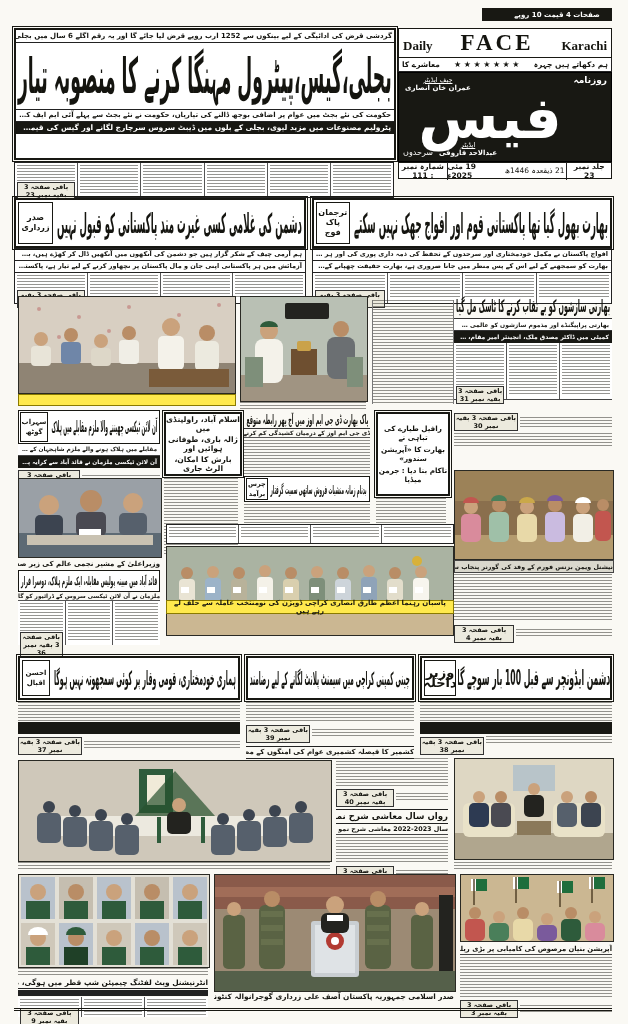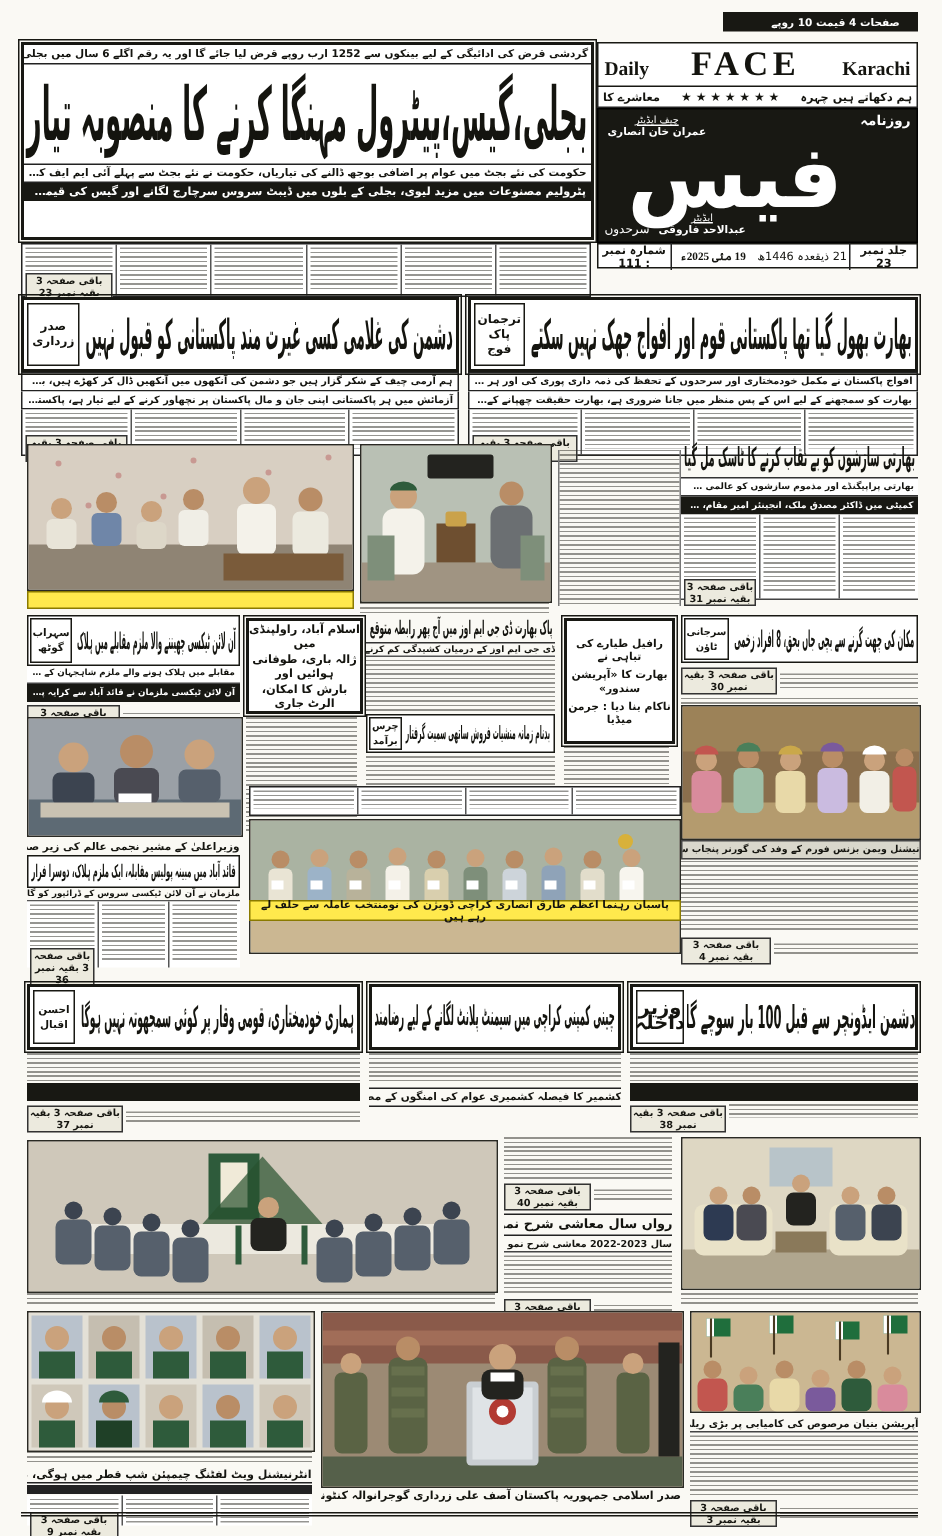--- a/index.html
+++ b/index.html
@@ -69,21 +69,21 @@
       <div class="abs rtl" style="top:6px;left:0;right:30px;text-align:center;font-size:58px;font-weight:bold;line-height:78px;">فیس</div>
       <div class="abs rtl" style="bottom:4px;left:40px;text-align:center;">
         <div style="font-size:6.5px;text-decoration:underline;">ایڈیٹر</div>
         <div style="font-size:7px;font-weight:bold;">عبدالاحد فاروقی</div>
       </div>
       <div class="abs rtl" style="bottom:4px;left:4px;font-size:8px;">سرحدوں</div>
     </div>
     <div class="rtl bdr" style="display:flex;background:#fff;height:15px;align-items:center;">
       <span style="flex:1.1;font-size:7.5px;font-weight:bold;text-align:center;border-left:1px solid #222;">جلد نمبر 23</span>
       <span style="flex:1.6;font-size:7.5px;font-weight:normal;text-align:center;">21 ذیقعدہ 1446ھ</span>
-      <span style="flex:1.4;font-size:7.5px;font-weight:bold;text-align:center;font-family:Liberation Serif, serif;">19 مئی 2025ء</span>
+      <span style="flex:1.4;font-size:7.5px;font-weight:bold;text-align:left;">19 مئی 2025ء</span>
       <span style="flex:1.2;font-size:7.5px;font-weight:bold;text-align:center;border-right:1px solid #222;">شمارہ نمبر : 111</span>
     </div>
   </div>
 
   <div class="abs strip" style="left:14px;top:162px;width:378px;height:34px;">
     <div class="cell">
         <div class="tl" style="height:16px;"></div>
       <div class="tag">باقی صفحہ 3 بقیہ نمبر 23</div>
       </div>
     <div class="cell">
@@ -280,26 +280,20 @@
       <div class="kick" style="width:22px;margin:1px;font-size:6.5px;">چرس برآمد</div>
       <div class="fitwrap">
           <span class="fit rtl" style="font-size: 9.5px; transform: scale(0.422907, 1.3); transform-origin: center center;">بدنام زمانہ منشیات فروش ساتھی سمیت گرفتار</span>
         </div>
     </div>
     <div class="tl" style="height:42px;margin-top:2px;"></div>
   </div>
   <div class="abs tl" style="left:376px;top:498px;width:70px;height:58px;"></div>
 
   <div class="abs" style="left:454px;top:410px;width:158px;">
-    <div class="bdr" style="display:flex;height:30px;background:#fff;">
-      <div class="kick" style="width:26px;margin:1px;font-size:6.5px;">سرجانی ٹاؤن</div>
-      <div class="fitwrap">
-          <span class="fit rtl" style="font-size: 11px; transform: scale(0.415225, 1.4); transform-origin: center center;">مکان کی چھت گرنے سے بچی جاں بحق، 8 افراد زخمی</span>
-        </div>
-    </div>
     <div style="display:flex;gap:2px;align-items:center;margin-top:2px;">
       <div class="tag" style="flex:0 0 62px;">باقی صفحہ 3 بقیہ نمبر 30</div>
       <div class="tl" style="flex:1;height:10px;"></div>
     </div>
     <div class="tl" style="height:14px;margin-top:2px;"></div>
   </div>
   <div class="abs photo" style="left:454px;top:470px;width:158px;height:88px;">
     <svg viewBox="0 0 158 88" preserveAspectRatio="none">
       <rect width="158" height="88" fill="#8a6f4d"></rect>
         <rect y="0" width="158" height="30" fill="#9c8258"></rect>
@@ -447,20 +441,24 @@
     </div>
   </div>
 
   <div class="abs" style="left:246px;top:656px;width:168px;">
     <div class="bdr2" style="height:40px;">
       <div class="fitwrap">
           <span class="fit rtl" style="font-size: 13px; transform: scale(0.433604, 1.4); transform-origin: center center;">چینی کمپنی کراچی میں سیمنٹ پلانٹ لگانے کے لیے رضامند</span>
         </div>
     </div>
     <div class="tl" style="height:20px;margin-top:2px;"></div>
+    <div style="display:flex;gap:2px;margin-top:2px;align-items:center;">
+      <div class="tag" style="flex:0 0 62px;">باقی صفحہ 3 بقیہ نمبر 39</div>
+      <div class="tl" style="flex:1;height:9px;"></div>
+    </div>
     <div class="rtl bold" style="font-size:7px;text-align:center;border-top:1.5px solid #222;border-bottom:1.5px solid #222;margin-top:3px;line-height:11px;white-space:nowrap;overflow:hidden;">کشمیر کا فیصلہ کشمیری عوام کی امنگوں کے مطابق ہونا چاہیے : حافظ نعیم</div>
   </div>
 
   <div class="abs" style="left:420px;top:656px;width:192px;">
     <div class="bdr2" style="display:flex;height:40px;">
       <div class="kick" style="width:28px;margin:2px;font-size:13px;">وزیر داخلہ</div>
       <div class="fitwrap">
           <span class="fit rtl" style="font-size: 15px; transform: scale(0.511706, 1.4); transform-origin: center center;">دشمن ایڈونچر سے قبل 100 بار سوچے گا</span>
         </div>
     </div>

